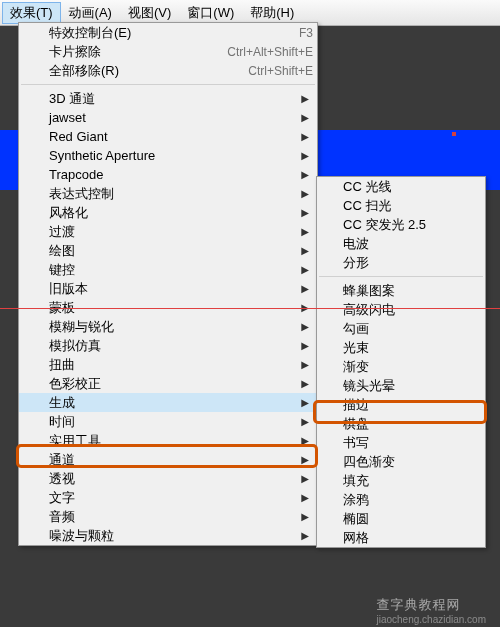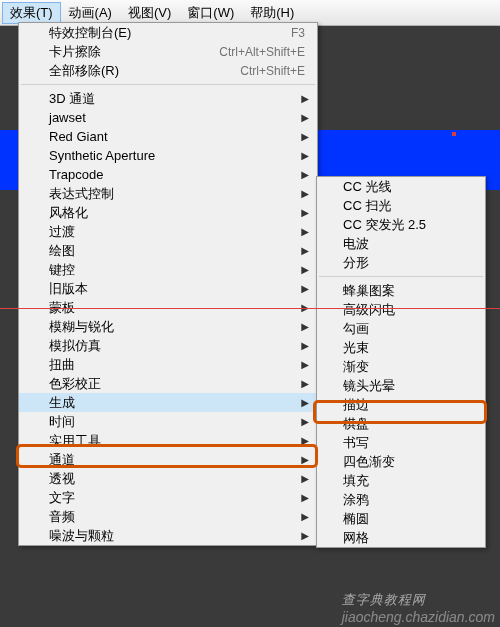--- a/index.html
+++ b/index.html
@@ -3,34 +3,34 @@
 <meta charset="utf-8">
 <style>
 *{margin:0;padding:0;box-sizing:border-box;font-family:"Microsoft YaHei","SimSun",sans-serif;font-size:13px}
 body{width:500px;height:627px;background:#3a3a3a;position:relative;overflow:hidden}
 .menubar{height:26px;background:linear-gradient(#fafafa,#e5e5e5);border-bottom:1px solid #b0b0b0;display:flex;align-items:center;padding:0 2px}
 .menubar-item{padding:20px 8px;cursor:default}
 .menubar-item.active{background:#cde6f7;border:1px solid #7eb4ea;padding:1px 7px}
 .bgblue{position:absolute;left:0;right:0;top:130px;height:60px;background:#0033ff}
 .bgblue::after{content:"";position:absolute;right:44px;top:2px;width:4px;height:4px;background:#d04040}
 .main-menu{position:absolute;left:18px;top:22px;width:300px;background:#f0f0f0;border:1px solid #999;box-shadow:2px 2px 4px rgba(0,0,0,.3)}
-.main-menu .row{height:19px;display:flex;align-items:center;padding:0 12px 0 30px;position:relative;cursor:default}
+.main-menu .row{height:19px;display:flex;align-items:center;padding:0 4px 0 30px;position:relative;cursor:default}
 .main-menu .row.hover{background:#cde6f7}
 .main-menu .row .label{flex:1}
 .main-menu .row .short{color:#737373;font-size:12px}
 .main-menu .row .arrow{position:absolute;right:8px;font-size:10px;color:#333}
 .main-menu .sep{height:1px;background:#d0d0d0;margin:4px 2px}
 .sub-menu{position:absolute;left:316px;top:176px;width:170px;background:#f0f0f0;border:1px solid #999;box-shadow:2px 2px 4px rgba(0,0,0,.3)}
 .sub-menu .row{height:19px;display:flex;align-items:center;padding:0 16px 0 26px;cursor:default}
 .sub-menu .sep{height:1px;background:#d0d0d0;margin:4px 2px}
 .highlight1{position:absolute;left:16px;top:444px;width:302px;height:24px;border:3px solid #d35400;border-radius:5px;pointer-events:none}
 .highlight2{position:absolute;left:313px;top:400px;width:174px;height:24px;border:3px solid #d35400;border-radius:5px;pointer-events:none}
 .redline{position:absolute;left:0;right:0;top:308px;height:1px;background:#e04040;pointer-events:none}
-.watermark{position:absolute;right:5px;bottom:2px;color:rgba(255,255,255,.55);font-size:14px;letter-spacing:1px;font-style:italic}
-.watermark .sub{display:block;font-size:14px;color:rgba(255,255,255,.4);letter-spacing:0}
+.watermark{position:absolute;right:14px;bottom:2px;color:rgba(255,255,255,.55);font-size:14px;letter-spacing:1px;}
+.watermark .sub{display:block;font-size:10px;color:rgba(255,255,255,.4);letter-spacing:0}
 </style>
 </head>
 <body>
 
 <div class="menubar">
     <div class="menubar-item active">效果(T)</div>
     <div class="menubar-item">动画(A)</div>
     <div class="menubar-item">视图(V)</div>
     <div class="menubar-item">窗口(W)</div>
     <div class="menubar-item">帮助(H)</div>

